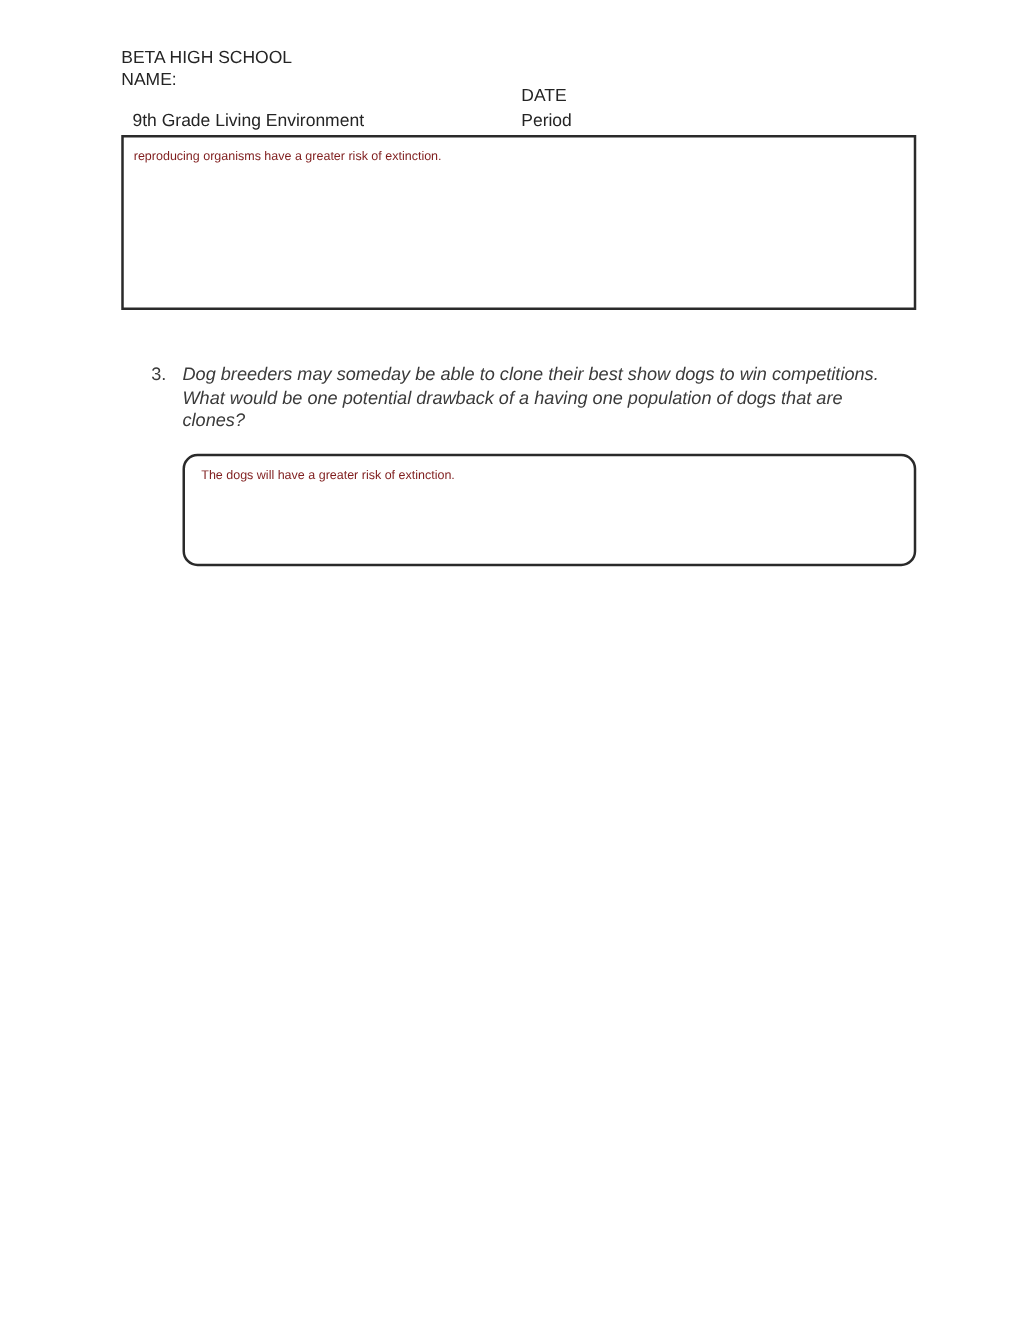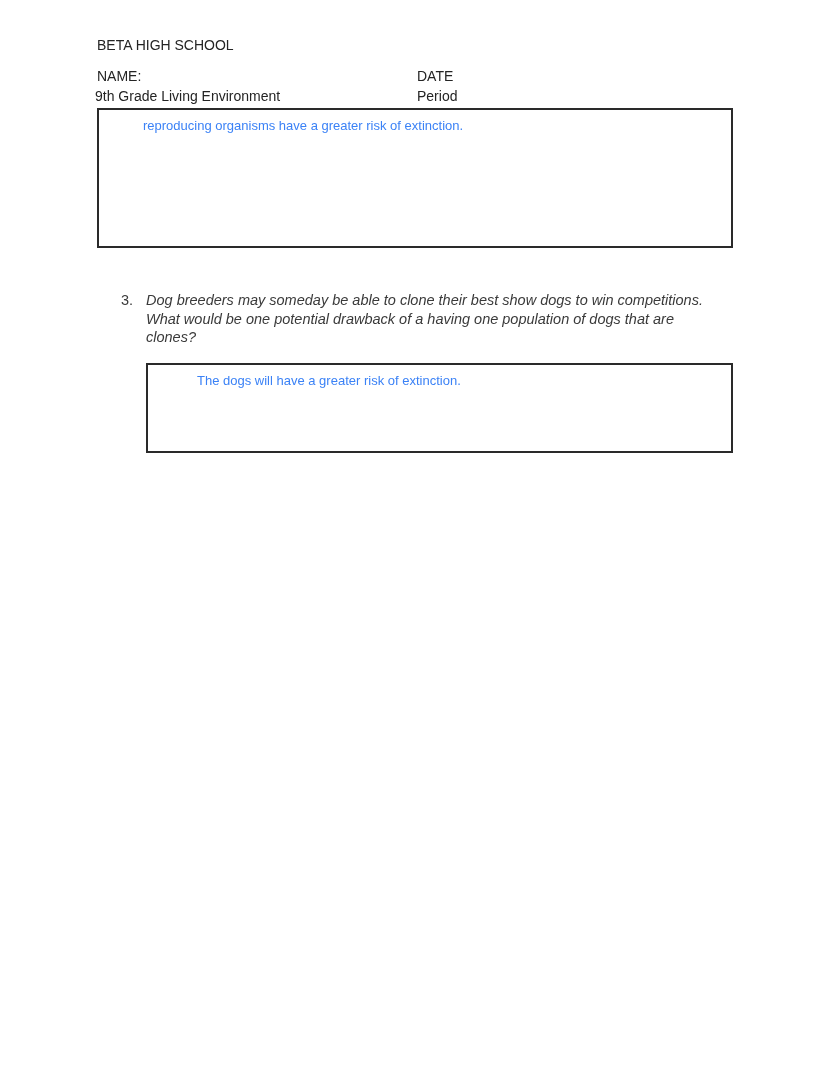--- a/index.html
+++ b/index.html
@@ -17,50 +17,50 @@
     overflow: hidden;
   }
   .hdr-line {
     position: absolute;
     font-size: 14px;
     line-height: 15px;
     color: #242424;
     white-space: nowrap;
   }
   .school     { left: 97px;  top: 38px; }
-  .name-lbl   { left: 97px;  top: 69px; }
+  .name-lbl   { left: 97px;  top: 56px; }
   .date-lbl   { left: 417px; top: 69px; text-align: right; }
-  .course-lbl { left: 95px;  top: 89px; }
+  .course-lbl { left: 106px;  top: 89px; }
   .period-lbl { left: 417px; top: 89px; text-align: center; }
 
   .answer-box {
     position: absolute;
     border: 2px solid #2a2a2a;
     background: #ffffff;
     box-sizing: border-box;
   }
   .answer-box .answer-text {
-    font-size: 13px;
+    font-size: 10px;
     line-height: 19px;
-    color: #3b82f6;
-    margin-left: 36px;
+    color: #7f1d1d;
   }
   .box-1 {
     left: 97px;
     top: 108px;
     width: 636px;
     height: 140px;
     padding: 6px 8px;
   }
   .box-2 {
     left: 146px;
     top: 363px;
     width: 587px;
     height: 90px;
     padding: 6px 13px;
+    border-radius: 12px;
   }
 
   .question {
     position: absolute;
     left: 121px;
     top: 291px;
     width: 600px;
     display: flex;
     font-size: 14.5px;
     line-height: 18.7px;

